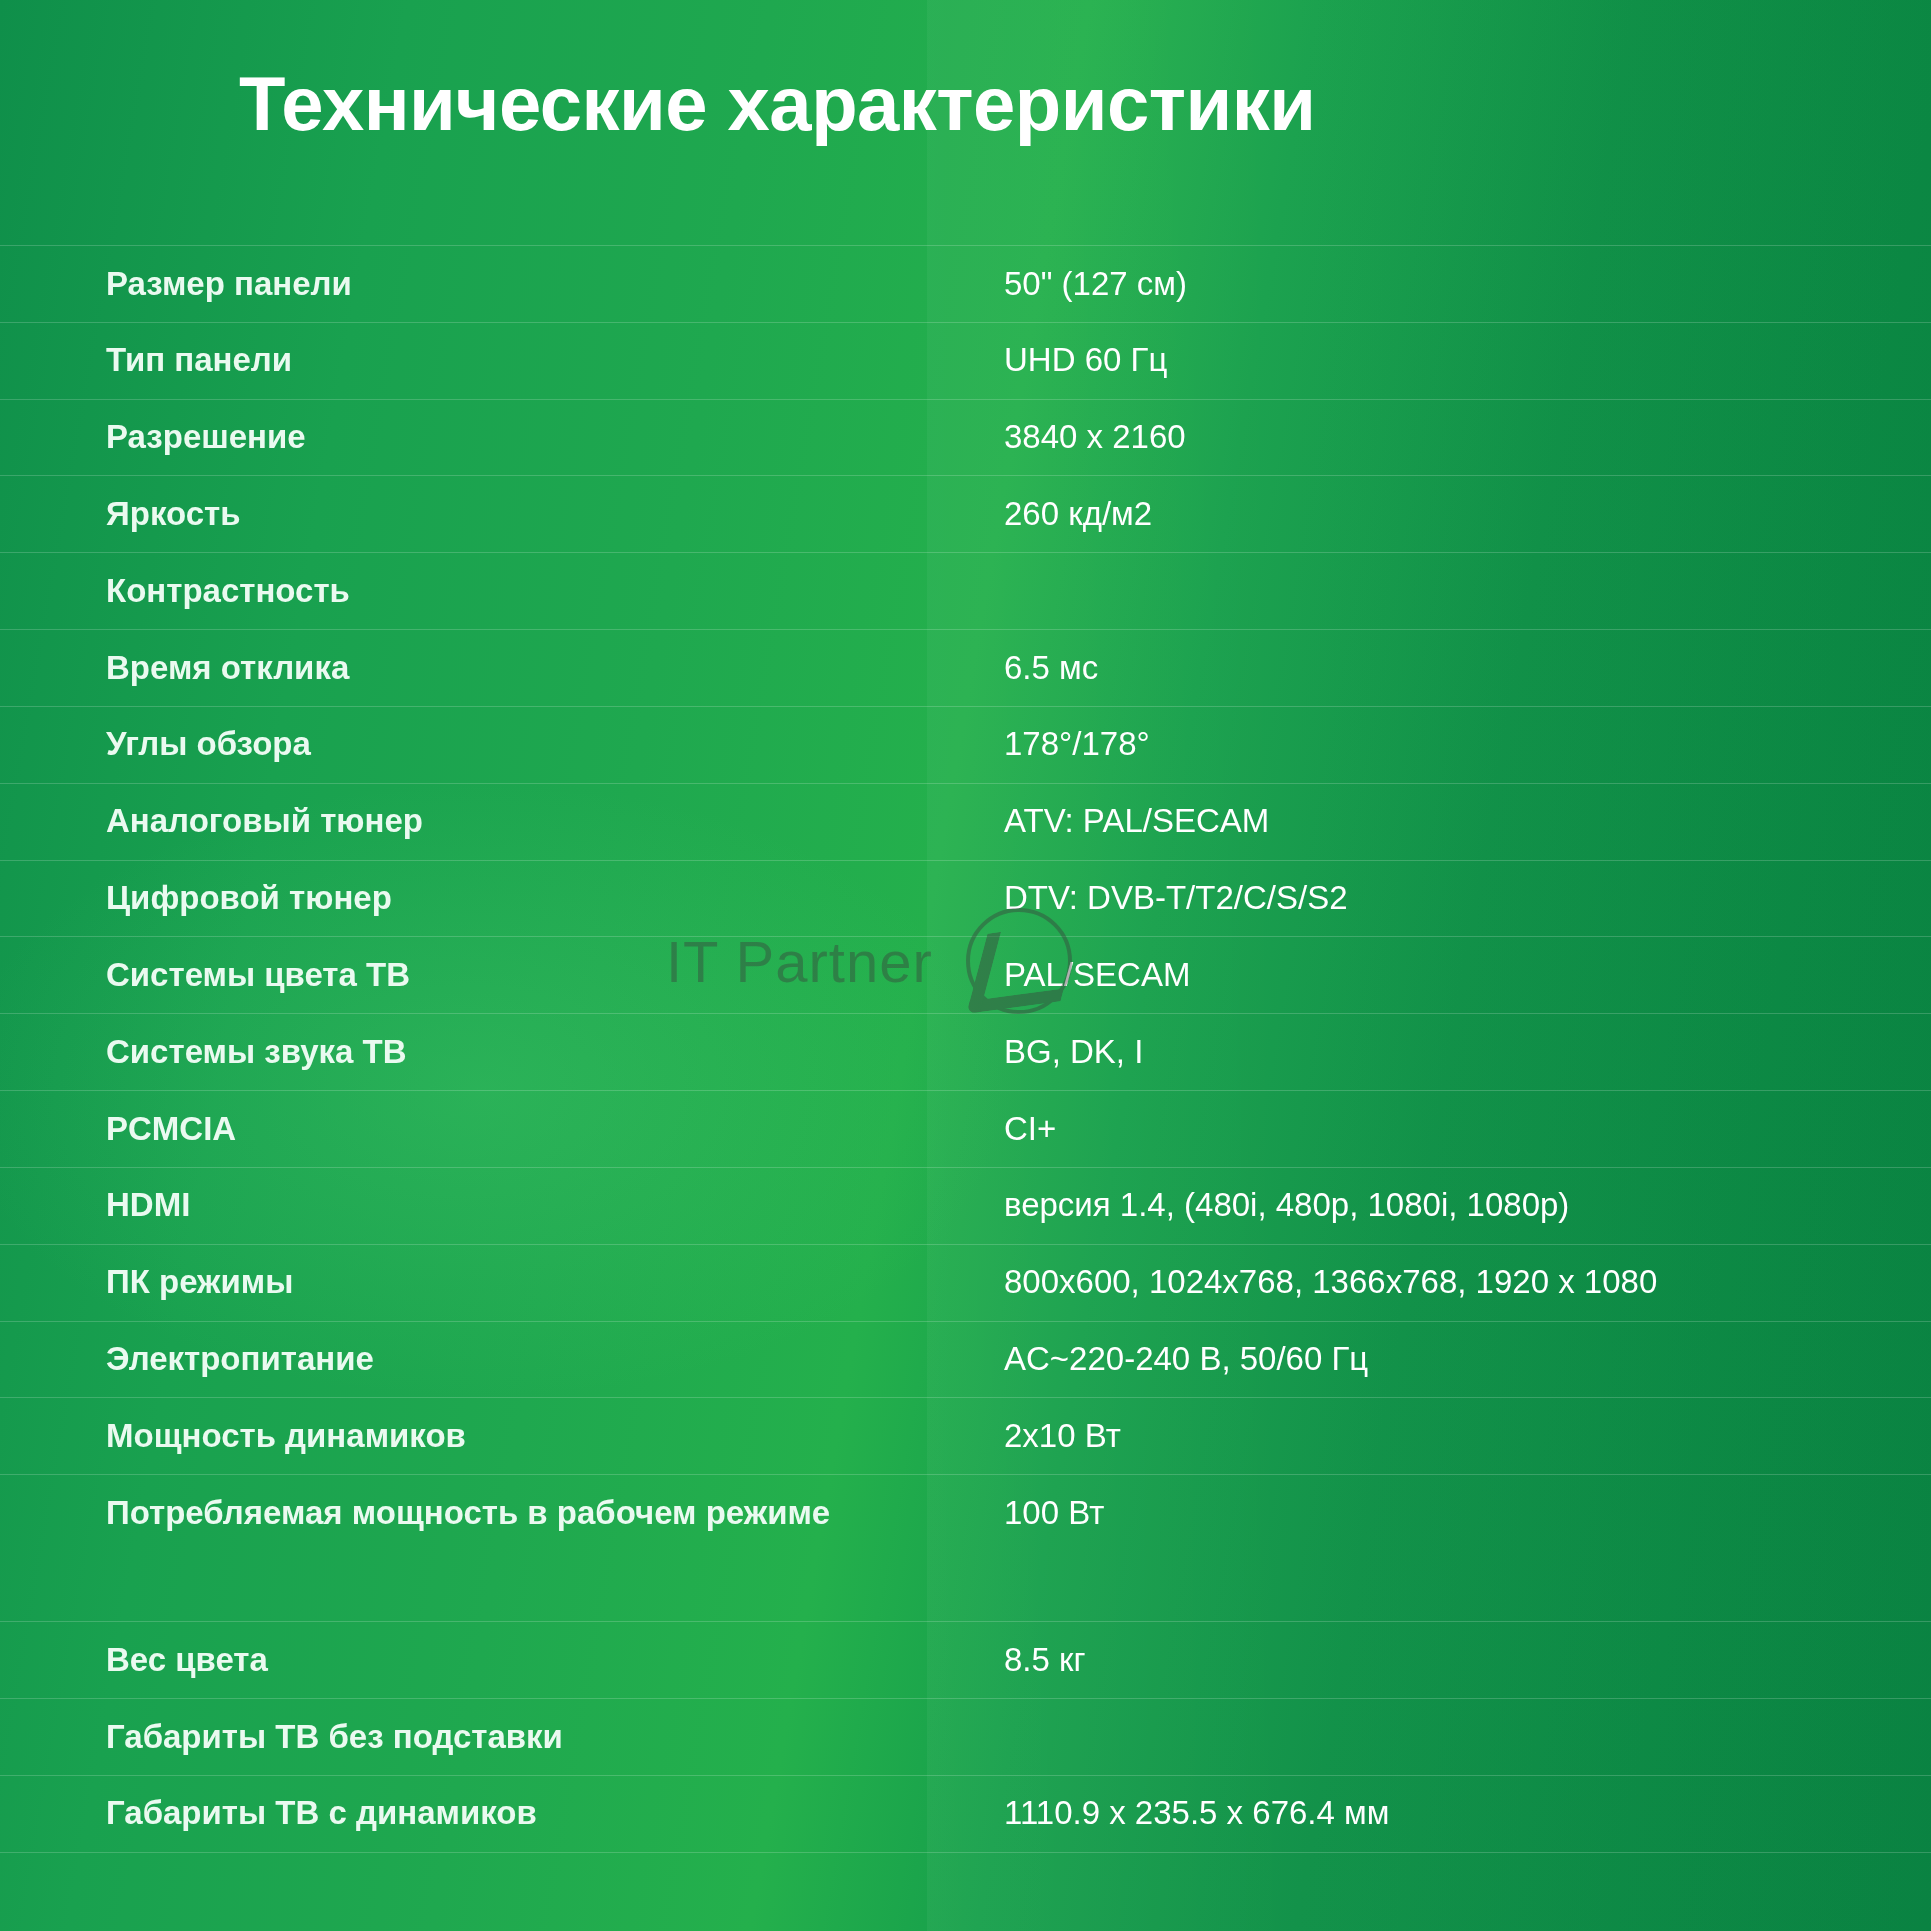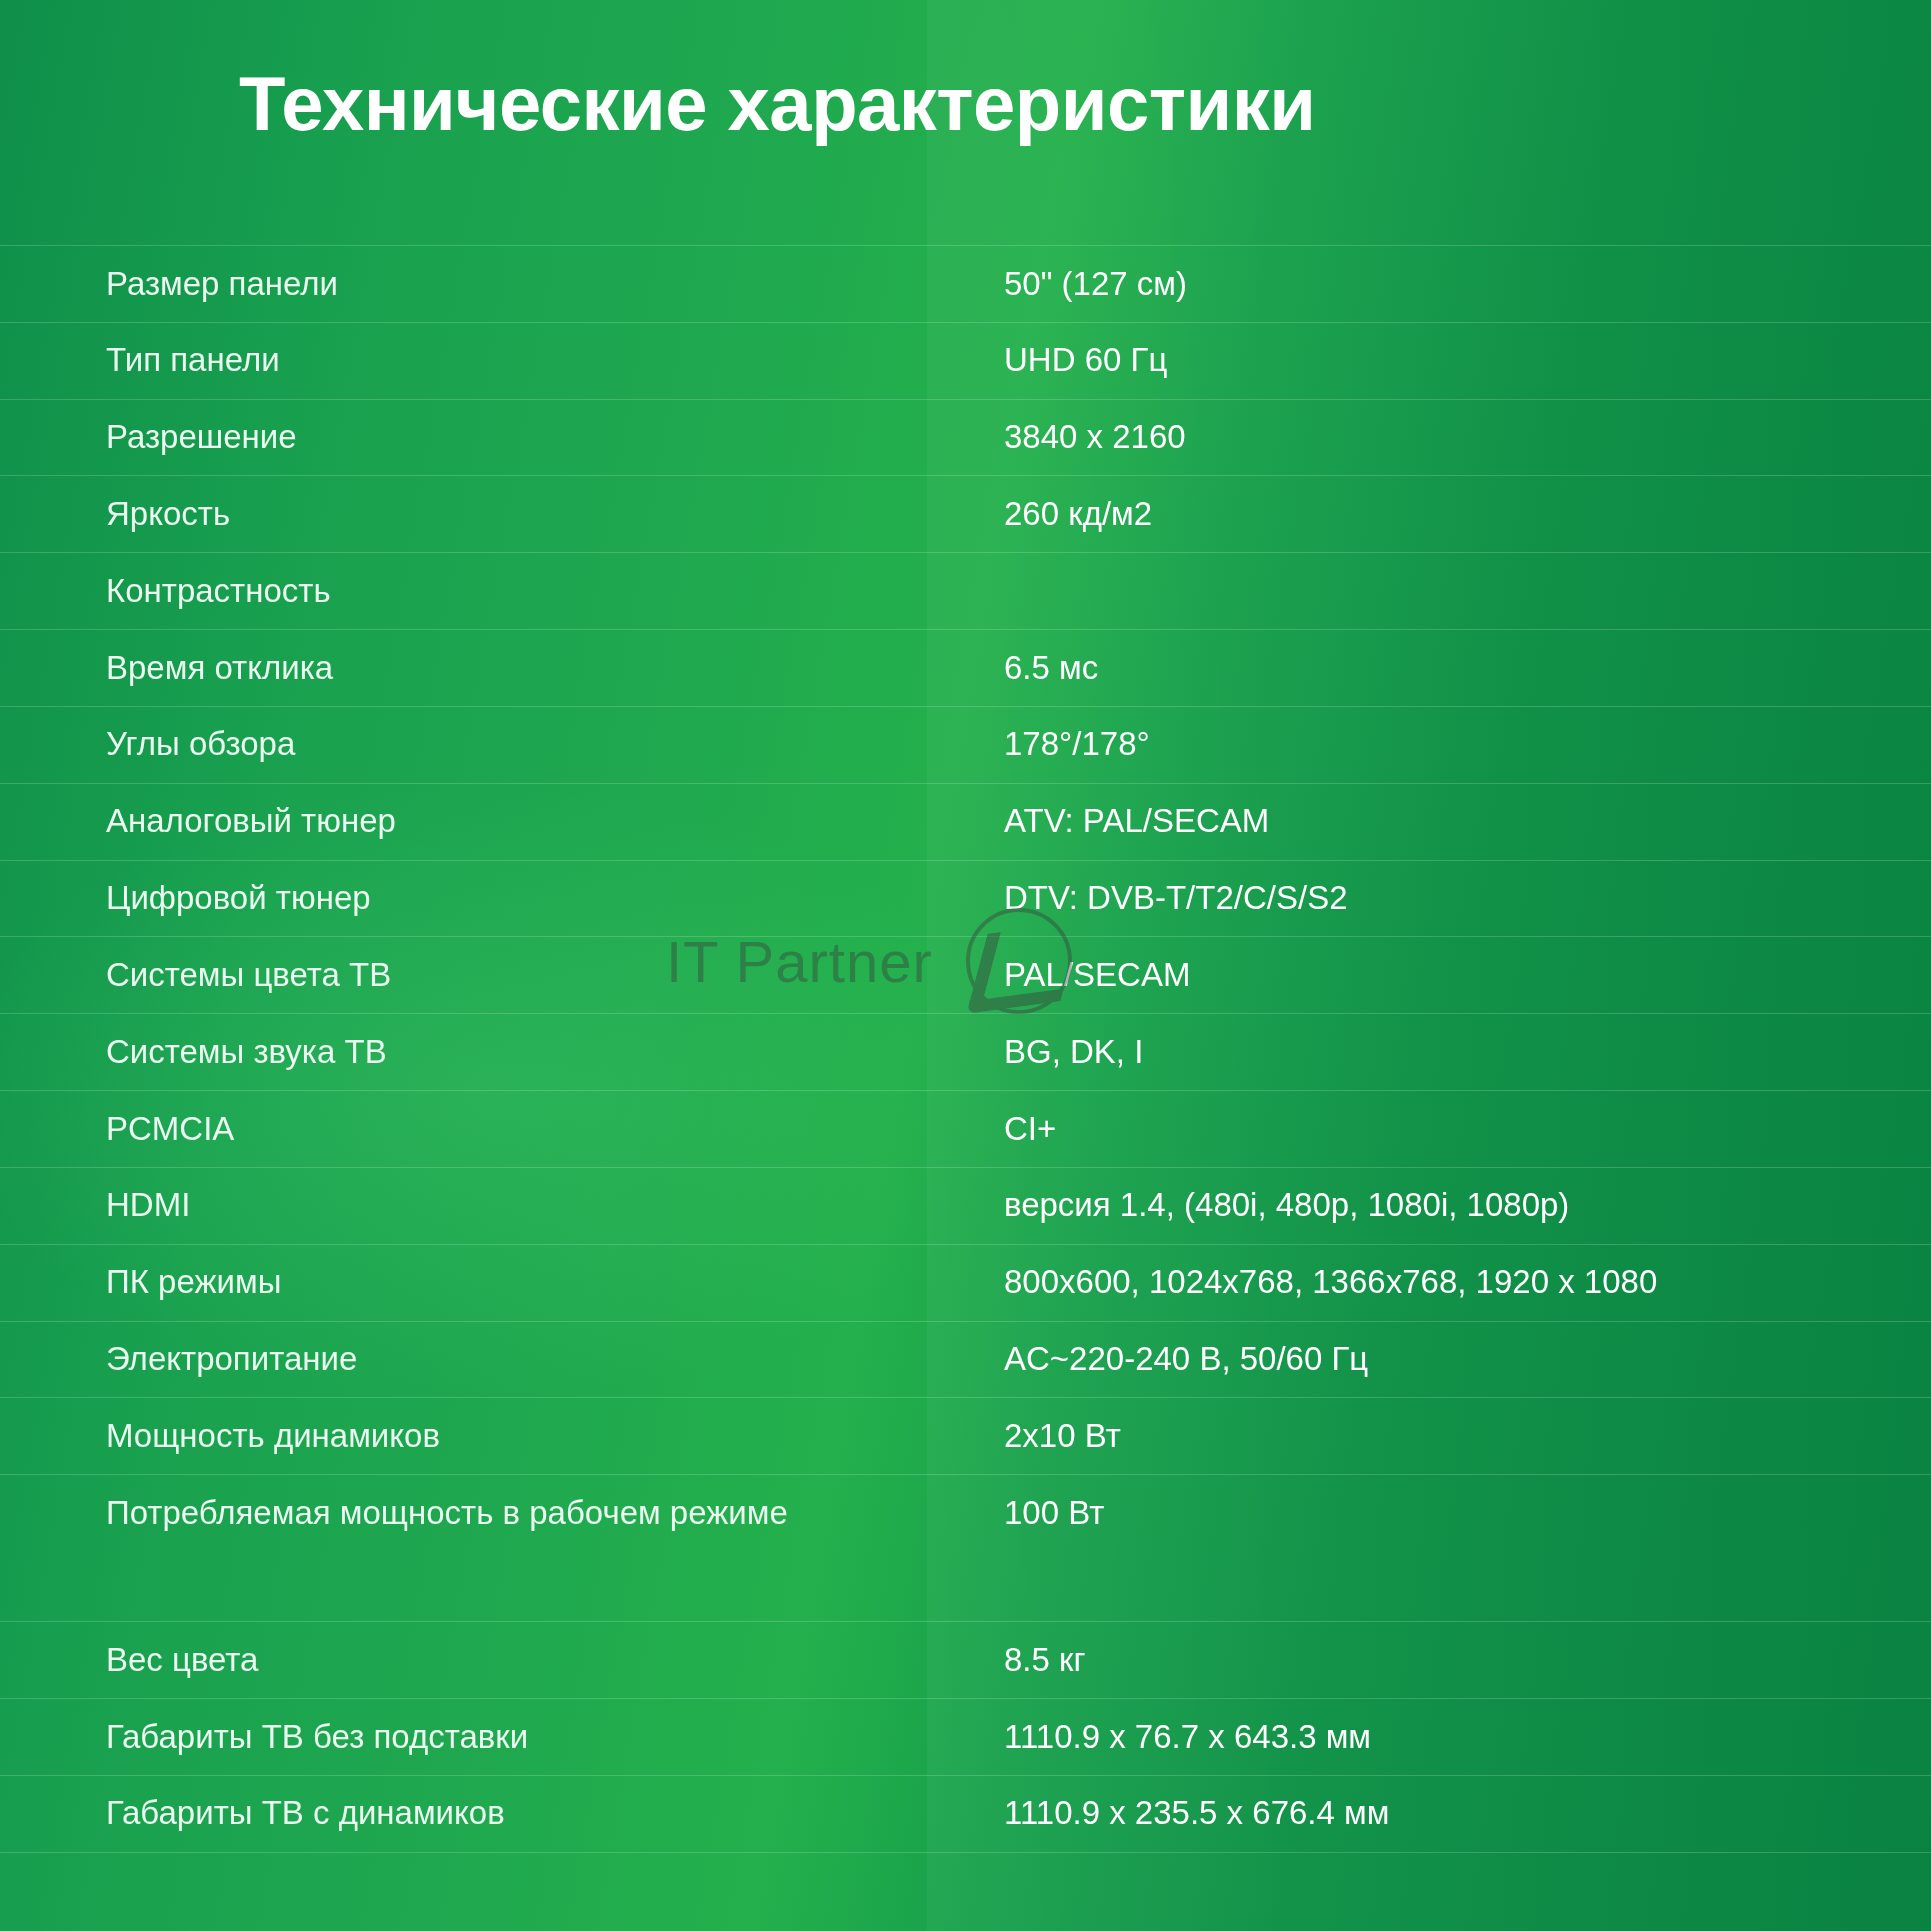--- a/index.html
+++ b/index.html
@@ -62,20 +62,21 @@
   .row:first-child {
     border-top: 1.9px solid rgba(255,255,255,0.18);
   }
   .cell-label {
     width: 927px;
     box-sizing: border-box;
     padding: 13.5px 19.3px 13.5px 106px;
     color: #eafaf0;
     font-size: 33px;
     line-height: 1.48;
+    font-weight: bold;
   }
   .cell-value {
     flex: 1;
     box-sizing: border-box;
     padding: 13.5px 39px 13.5px 77px;
     color: #ffffff;
     font-size: 33px;
     line-height: 1.48;
   }
   .row.tall {
@@ -196,21 +197,20 @@
       <div class="row tall">
         <div class="cell-label">Потребляемая мощность в рабочем режиме</div>
         <div class="cell-value">100 Вт</div>
       </div>
       <div class="row">
         <div class="cell-label">Вес цвета</div>
         <div class="cell-value">8.5 кг</div>
       </div>
       <div class="row">
         <div class="cell-label">Габариты ТВ без подставки</div>
-        <div class="cell-value">1110.9 x 76.7 x 643.3 мм</div>
       </div>
       <div class="row">
         <div class="cell-label">Габариты ТВ с динамиков</div>
         <div class="cell-value">1110.9 x 235.5 x 676.4 мм</div>
       </div>
     </div>
 
   <div class="watermark">
     <div class="wm-text">IT Partner</div>
     <div class="wm-mark">

